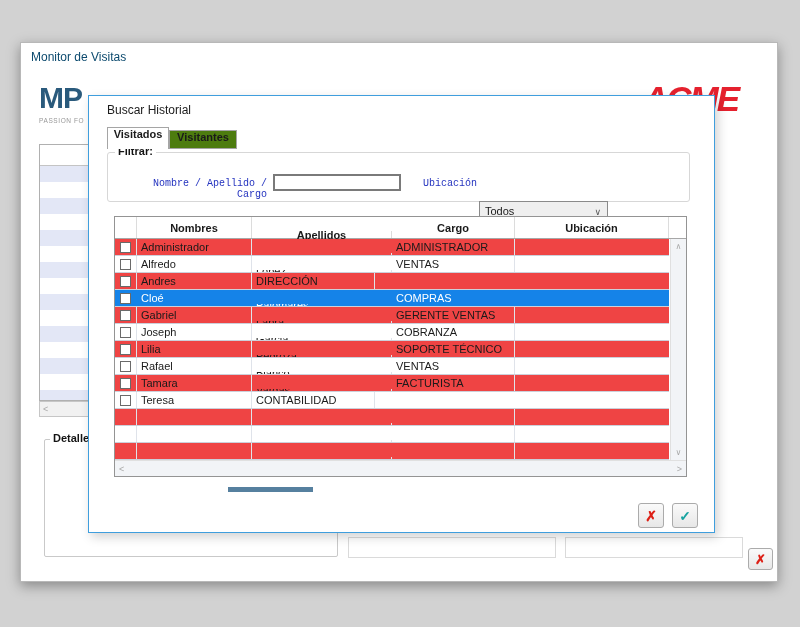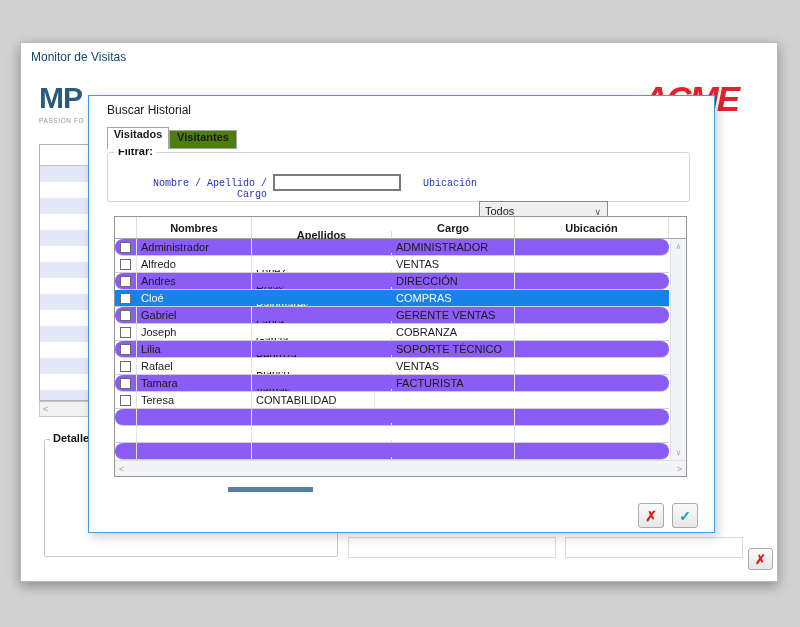--- a/index.html
+++ b/index.html
@@ -83,21 +83,21 @@
 
   
   .grid { position:absolute; left:25px; top:120px; width:573px; height:261px;
           border:1px solid #949494; background:#ffffff; }
   .grid-header { position:absolute; left:0; top:0; height:22px; display:flex; width:571px;
                  background:#ffffff; border-bottom:1px solid #a7a7a7; }
   .hcell { font-weight:700; font-size:11px; display:flex; align-items:center;
            justify-content:center; border-right:1px solid #dcdcdc;text-align:center; }
   .grid-body { position:absolute; left:0; top:22px; width:554px; }
   .grow { display:flex; height:17px; border-bottom:1px solid #ccd0da; background:#ffffff; }
-  .grow.alt { background:#8b5cf6;border-radius:8px; }
+  .grow.alt { background:#ef4444; }
   .grow.selected { background:#1583e8; color:#ffffff; }
   .gcell { font-size:11px; display:flex; align-items:center; padding-left:4px;
            border-right:1px solid #dfe3ea; overflow:hidden; white-space:nowrap; }
   .grow.selected .gcell { border-right-color:#1583e8; }
   .cb-cell { justify-content:center; padding-left:0; }
   .checkbox { width:11px; height:11px; background:#ffffff; border:1px solid #6a6a6a; }
   .c0 { width:22px; } .c1 { width:115px; } .c2 { width:140px;margin-top:14px; }
   .c3 { width:123px; } .c4 { width:154px; border-right:none; }
   .hc4 { width:154px; } .hc5 { width:17px; border-right:none; }
   .vscroll { position:absolute; right:0; top:22px; width:16px; height:221px;
@@ -192,21 +192,20 @@
             <div class="gcell c1">Alfredo</div>
             <div class="gcell c2">López</div>
             <div class="gcell c3">VENTAS</div>
             <div class="gcell c4"></div>
           </div>
           <div class="grow alt">
             <div class="gcell cb-cell c0">
               <div class="checkbox"></div>
             </div>
             <div class="gcell c1">Andres</div>
-            <div class="gcell c2">Rojas</div>
             <div class="gcell c3">DIRECCIÓN</div>
             <div class="gcell c4"></div>
           </div>
           <div class="grow selected">
             <div class="gcell cb-cell c0">
               <div class="checkbox"></div>
             </div>
             <div class="gcell c1">Cloé</div>
             <div class="gcell c2">Palomares</div>
             <div class="gcell c3">COMPRAS</div>

